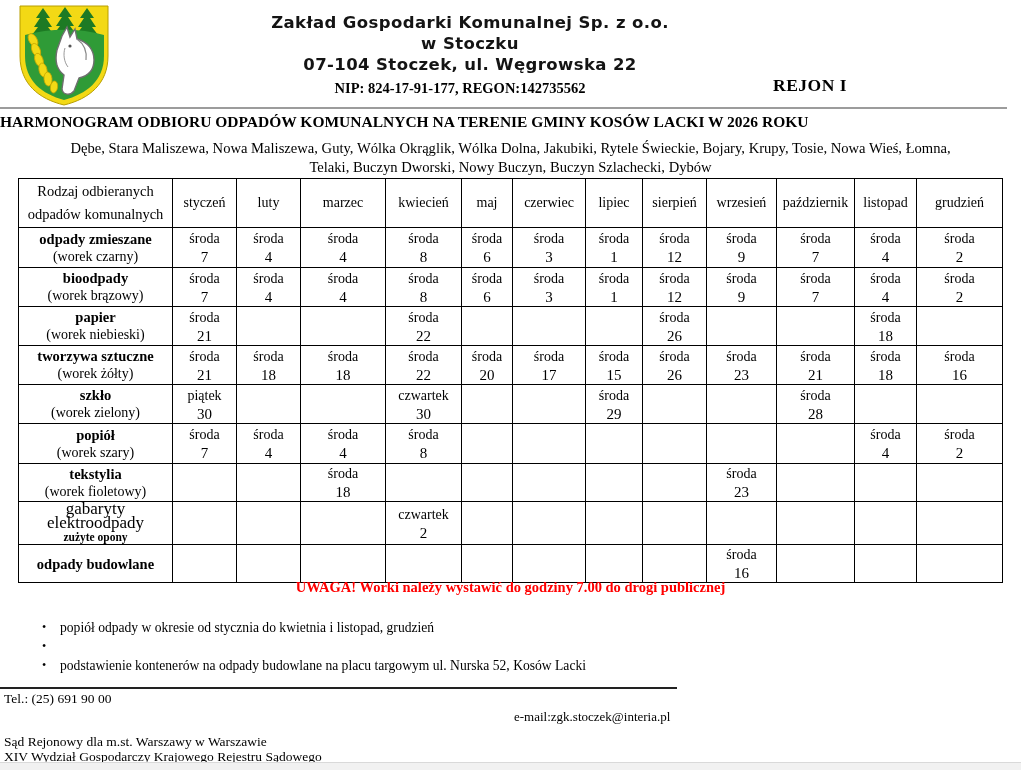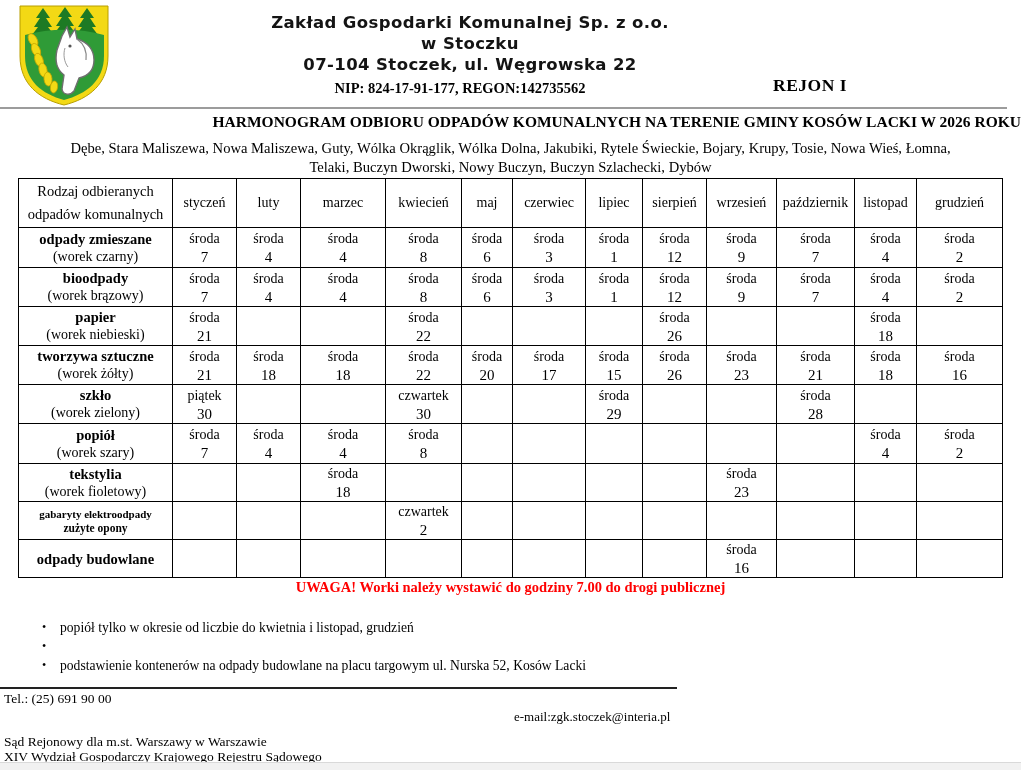--- a/index.html
+++ b/index.html
@@ -10,39 +10,39 @@
   .logo{position:absolute;left:18px;top:4px;width:92px;height:103px;}
   .org{position:absolute;left:140px;top:12px;width:660px;text-align:center;
        font-family:"DejaVu Sans",sans-serif;font-weight:bold;color:#141414;
        font-size:16.5px;line-height:21px;letter-spacing:.4px;}
   .nip{position:absolute;left:130px;top:80px;width:660px;text-align:center;
        font-weight:bold;font-size:14.5px;}
   .rejon{position:absolute;left:720px;top:75px;width:180px;text-align:center;
          font-weight:bold;font-size:17.5px;letter-spacing:.5px;}
   .topline{position:absolute;left:0;top:107px;width:1007px;height:2px;background:#9c9c9c;}
 
-  .doc-title{position:absolute;left:0;top:113px;width:1021px;text-align:right;
+  .doc-title{position:absolute;left:0;top:113px;width:1021px;text-align:left;
              font-weight:bold;font-size:15.5px;}
   .villages{position:absolute;left:0;top:139px;width:1021px;text-align:center;
             font-size:14.6px;line-height:19px;}
 
   
   table.sched{position:absolute;left:18px;top:178px;border-collapse:collapse;table-layout:fixed;}
   .sched td,.sched th{border:1px solid #000;padding:0;text-align:center;vertical-align:middle;overflow:hidden;}
   .sched thead th{font-weight:normal;font-size:14px;height:48px;}
   .sched th.corner div{line-height:23px;font-size:14.5px;}
   .sched tbody td{font-size:14px;line-height:19px;}
   .sched tbody td .num{font-size:15px;line-height:18px;}
   .sched td.rowlabel{font-weight:bold;font-size:14.5px;line-height:18px;}
   .sched td.rowlabel .sub{font-weight:normal;font-size:14px;}
   .sched tbody tr{height:39px;}
   .sched tr.r0{height:40px;} .sched tr.r5{height:40px;} .sched tr.r6{height:37px;}
   .sched tr.r7{height:36px;} .sched tr.r8{height:35px;} .sched tr.r9{height:30px;}
   .sched tr.r7 td.rowlabel .sub{font-weight:bold;font-size:14.5px;}
-  .sched td.rowlabel.small div{font-weight:bold;font-size:11px;line-height:14px;}
+  .sched td.rowlabel.small div{font-weight:normal;font-size:17px;line-height:14px;}
   .sched td.rowlabel.small .sub{font-weight:bold;font-size:11.5px;}
 
   
   .warning{position:absolute;left:0;top:579px;width:1021px;text-align:center;
            font-weight:bold;font-size:14.5px;}
   .bullets{position:absolute;left:42px;top:618px;font-size:13.6px;line-height:19px;}
   .bullet-row{display:flex;}
   .bullet-dot{width:18px;flex:none;font-size:12px;}
 
   
@@ -466,21 +466,21 @@
           <td></td>
         </tr>
       </tbody>
   </table>
 
   <div class="warning" style="color: rgb(255, 0, 0);">UWAGA! Worki należy wystawić do godziny 7.00 do drogi publicznej</div>
 
   <div class="bullets">
     <div class="bullet-row">
       <span class="bullet-dot">•</span>
-      <span>popiół tylko w okresie od liczbie do kwietnia i listopad, grudzień</span>
+      <span>popiół odpady w okresie od stycznia do kwietnia i listopad, grudzień</span>
     </div>
     <div class="bullet-row">
       <span class="bullet-dot">•</span>
     </div>
     <div class="bullet-row">
       <span class="bullet-dot">•</span>
       <span>podstawienie kontenerów  na odpady budowlane na placu targowym ul. Nurska 52, Kosów Lacki</span>
     </div>
   </div>
 

